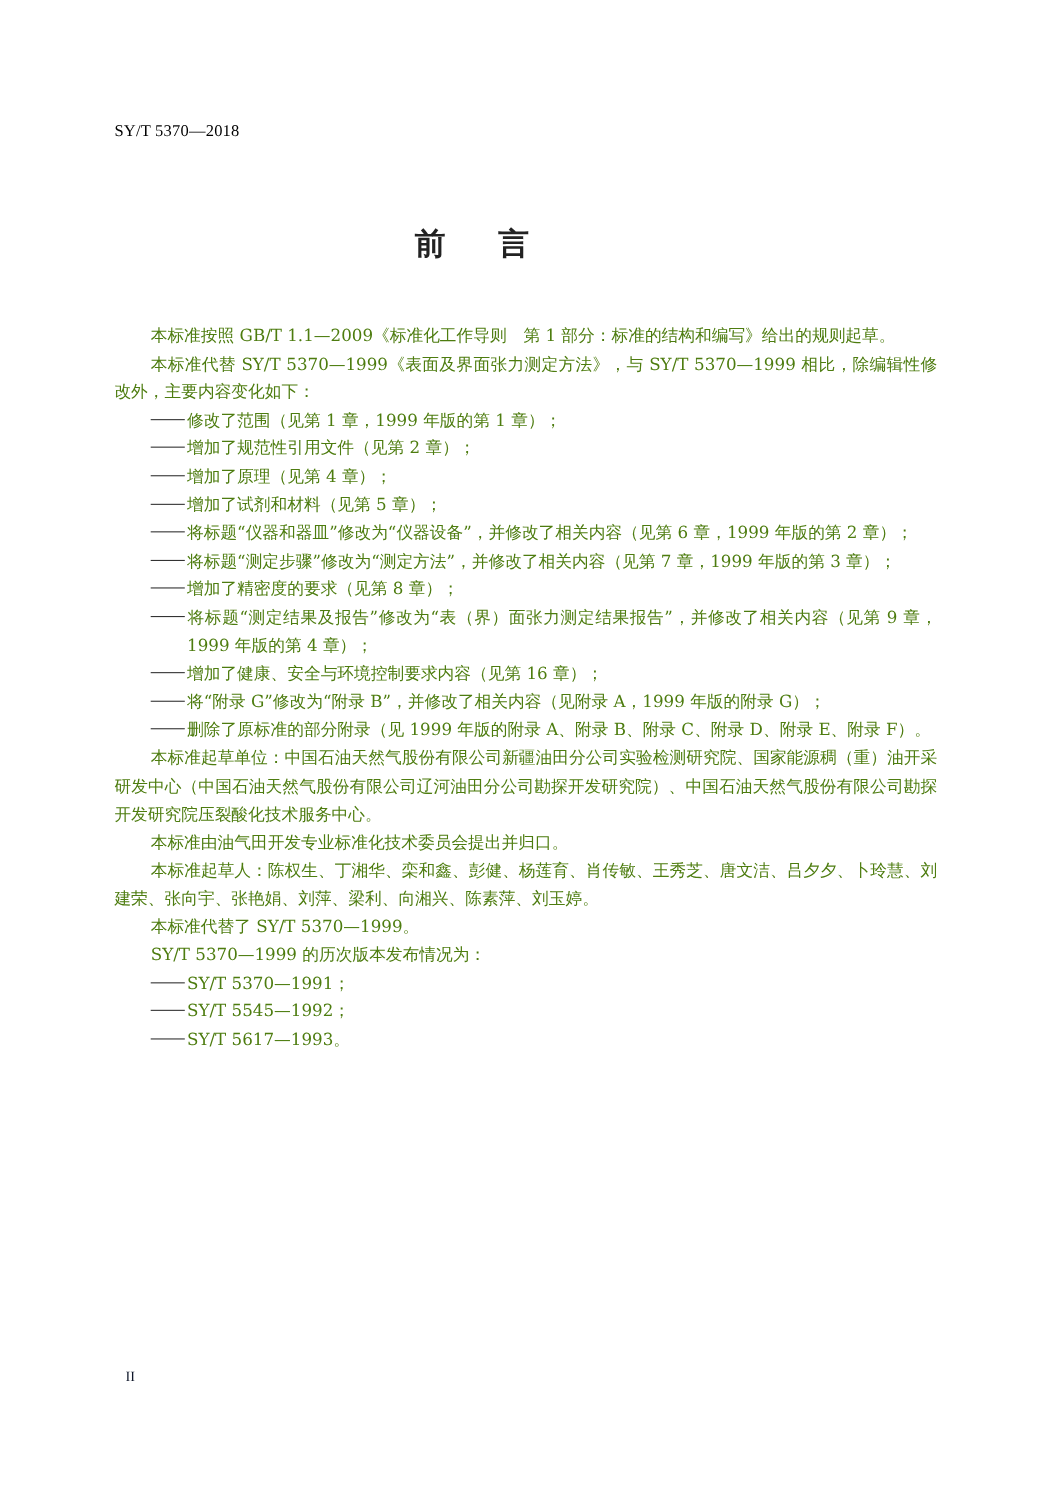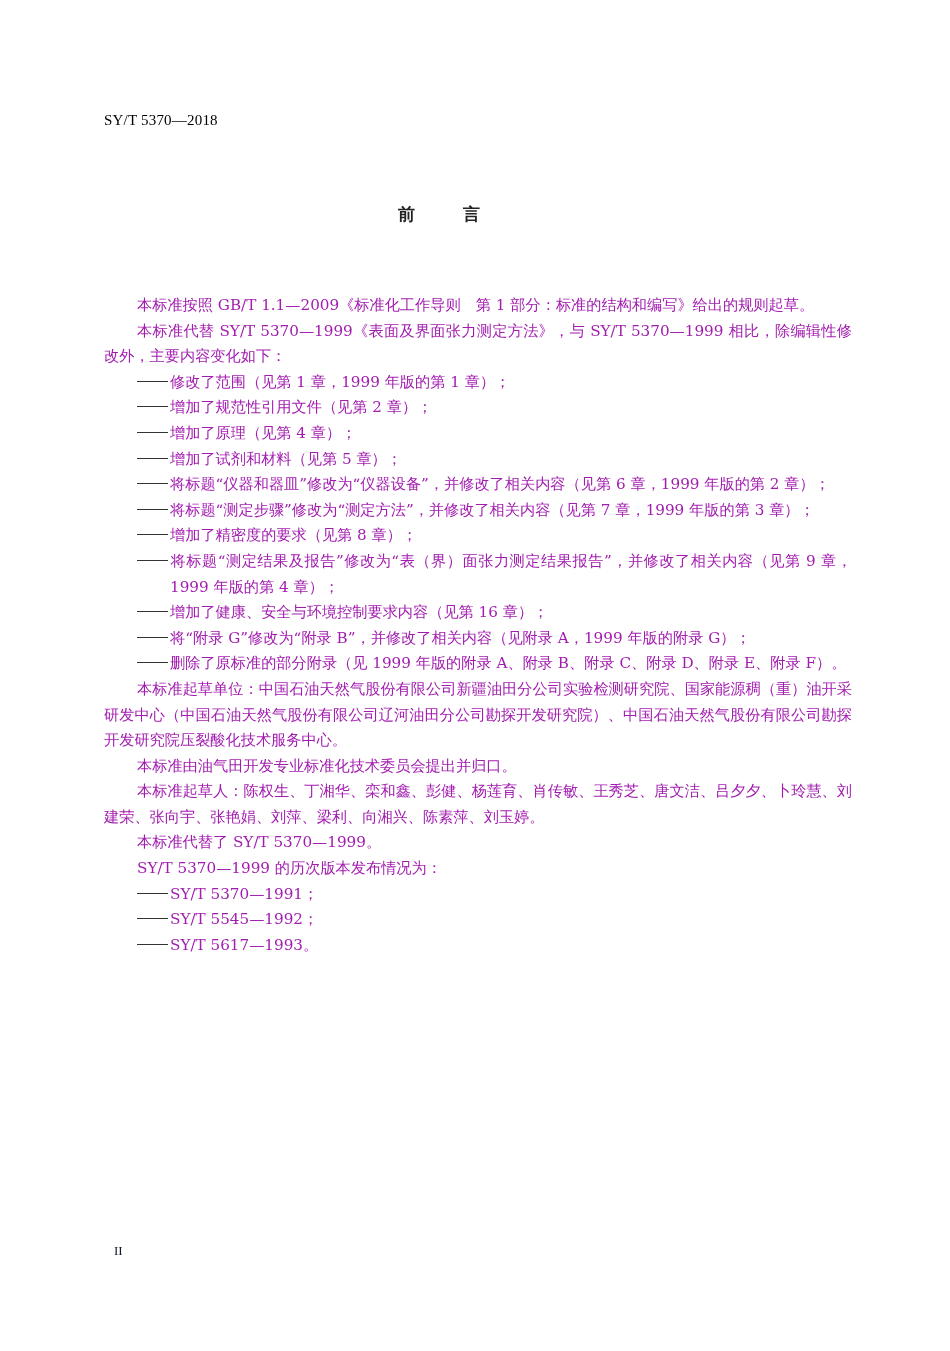--- a/index.html
+++ b/index.html
@@ -7,27 +7,27 @@
       width: 950px; height: 1351px; position: relative; overflow: hidden;
       font-family: "DejaVu Serif", "Liberation Serif", serif;
       color: #1a1a1a;
     }
     .std-code {
       position: absolute; left: 104px; top: 112px;
       font-family: "Liberation Serif", serif; font-weight: normal; font-size: 15px;
       letter-spacing: 0.2px; color: #000000;
     }
     .title {
-      position: absolute; left: 16px; width: 846px; top: 203px; text-align: center;
-      font-family: "DejaVu Sans", sans-serif; font-size: 17px; font-weight: bold; color: #222;
+      position: absolute; left: 6px; width: 846px; top: 203px; text-align: center;
+      font-family: "DejaVu Sans", sans-serif; font-size: 28px; font-weight: bold; color: #222;
       letter-spacing: 48px; padding-left: 48px; box-sizing: border-box;
     }
     .content {
       position: absolute; left: 104px; top: 293px; width: 748px;
-      font-size: 15.2px; line-height: 25.6px; color: #a21caf;
+      font-size: 15.2px; line-height: 25.6px; color: #4d7c0f;
     }
     .p { text-indent: 33px; margin: 0; text-align: justify; }
     .li { margin: 0; padding-left: 66px; text-indent: -33px; position: relative; text-align: justify; }
     .li .dash { display: inline-block; width: 33px; text-indent: 0; }
     .li .dash::before { content: ""; display: inline-block; width: 31px; height: 0; border-top: 1.3px solid #333; vertical-align: middle; margin-bottom: 3px; }
     .page-num {
       position: absolute; left: 114px; top: 1243px;
       font-family: "Liberation Serif", serif; font-size: 13px; color: #0f172a;
     }
   </style>

